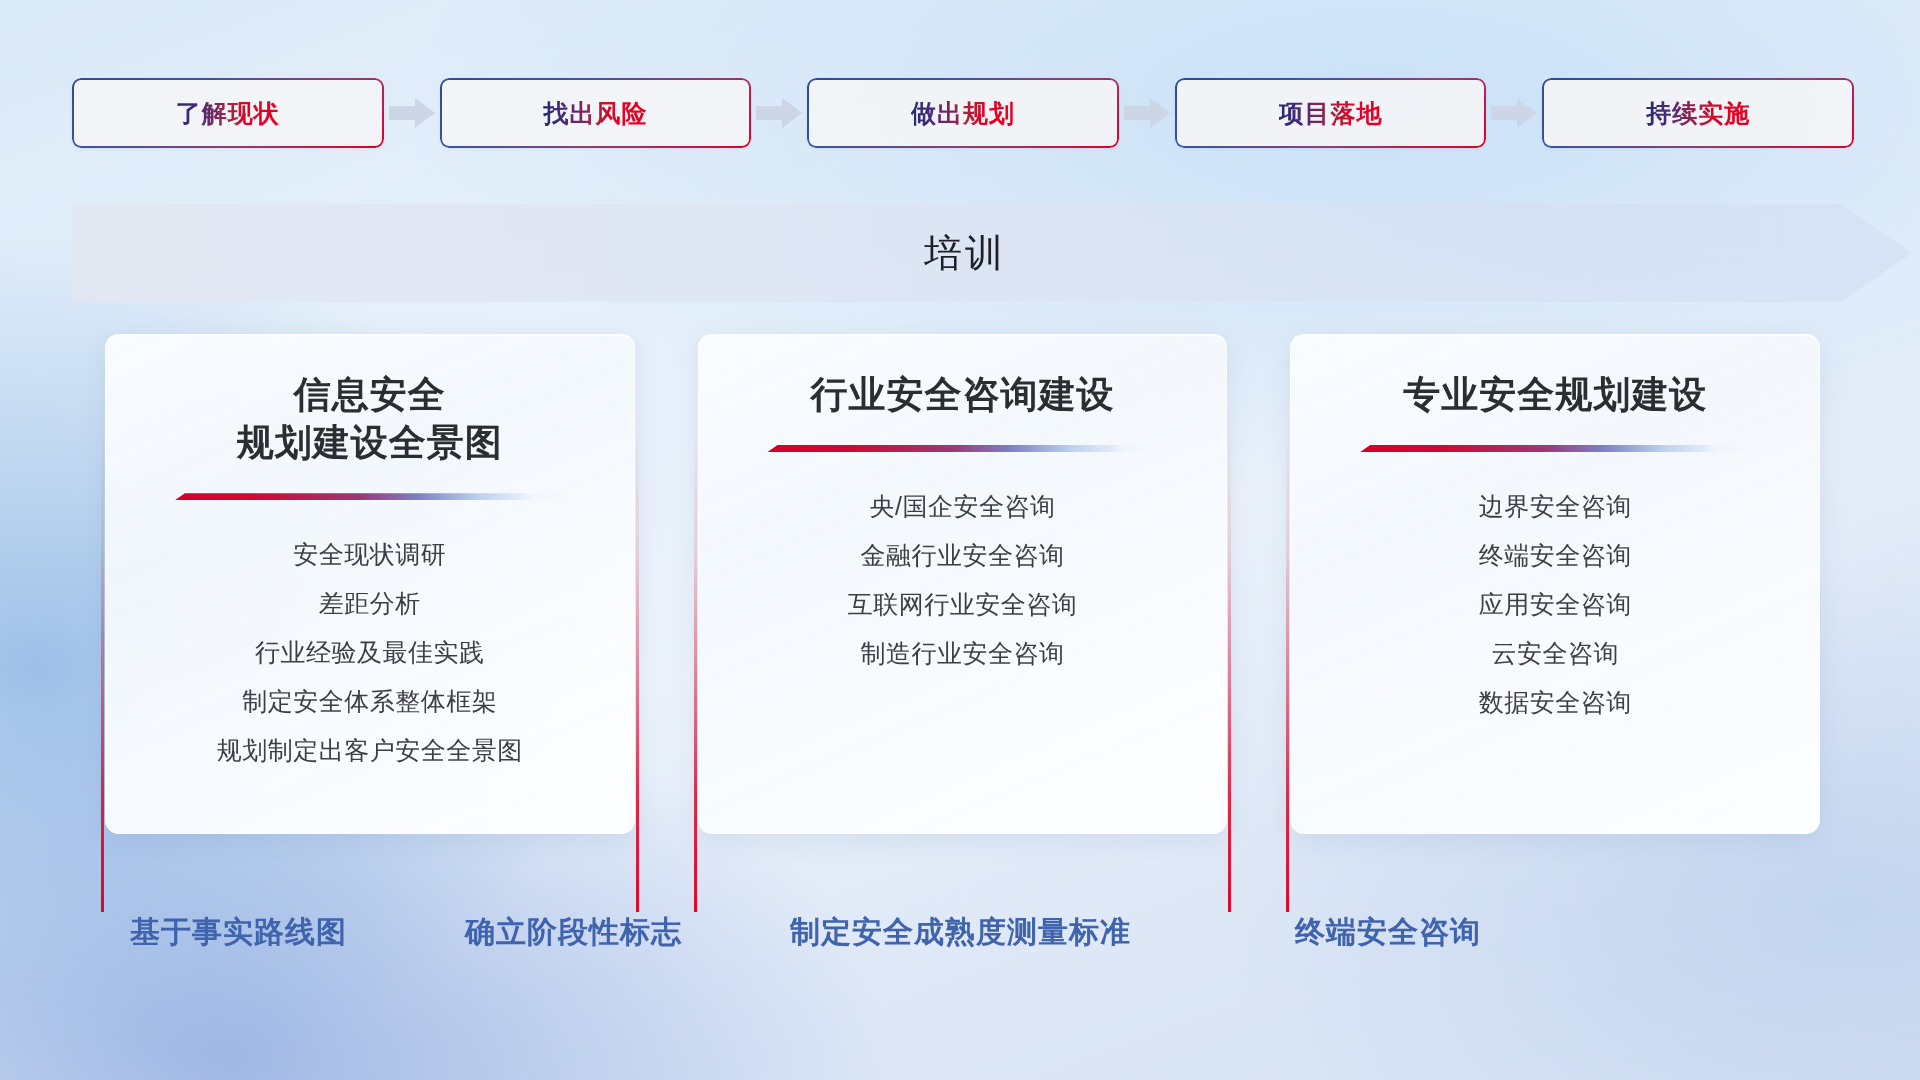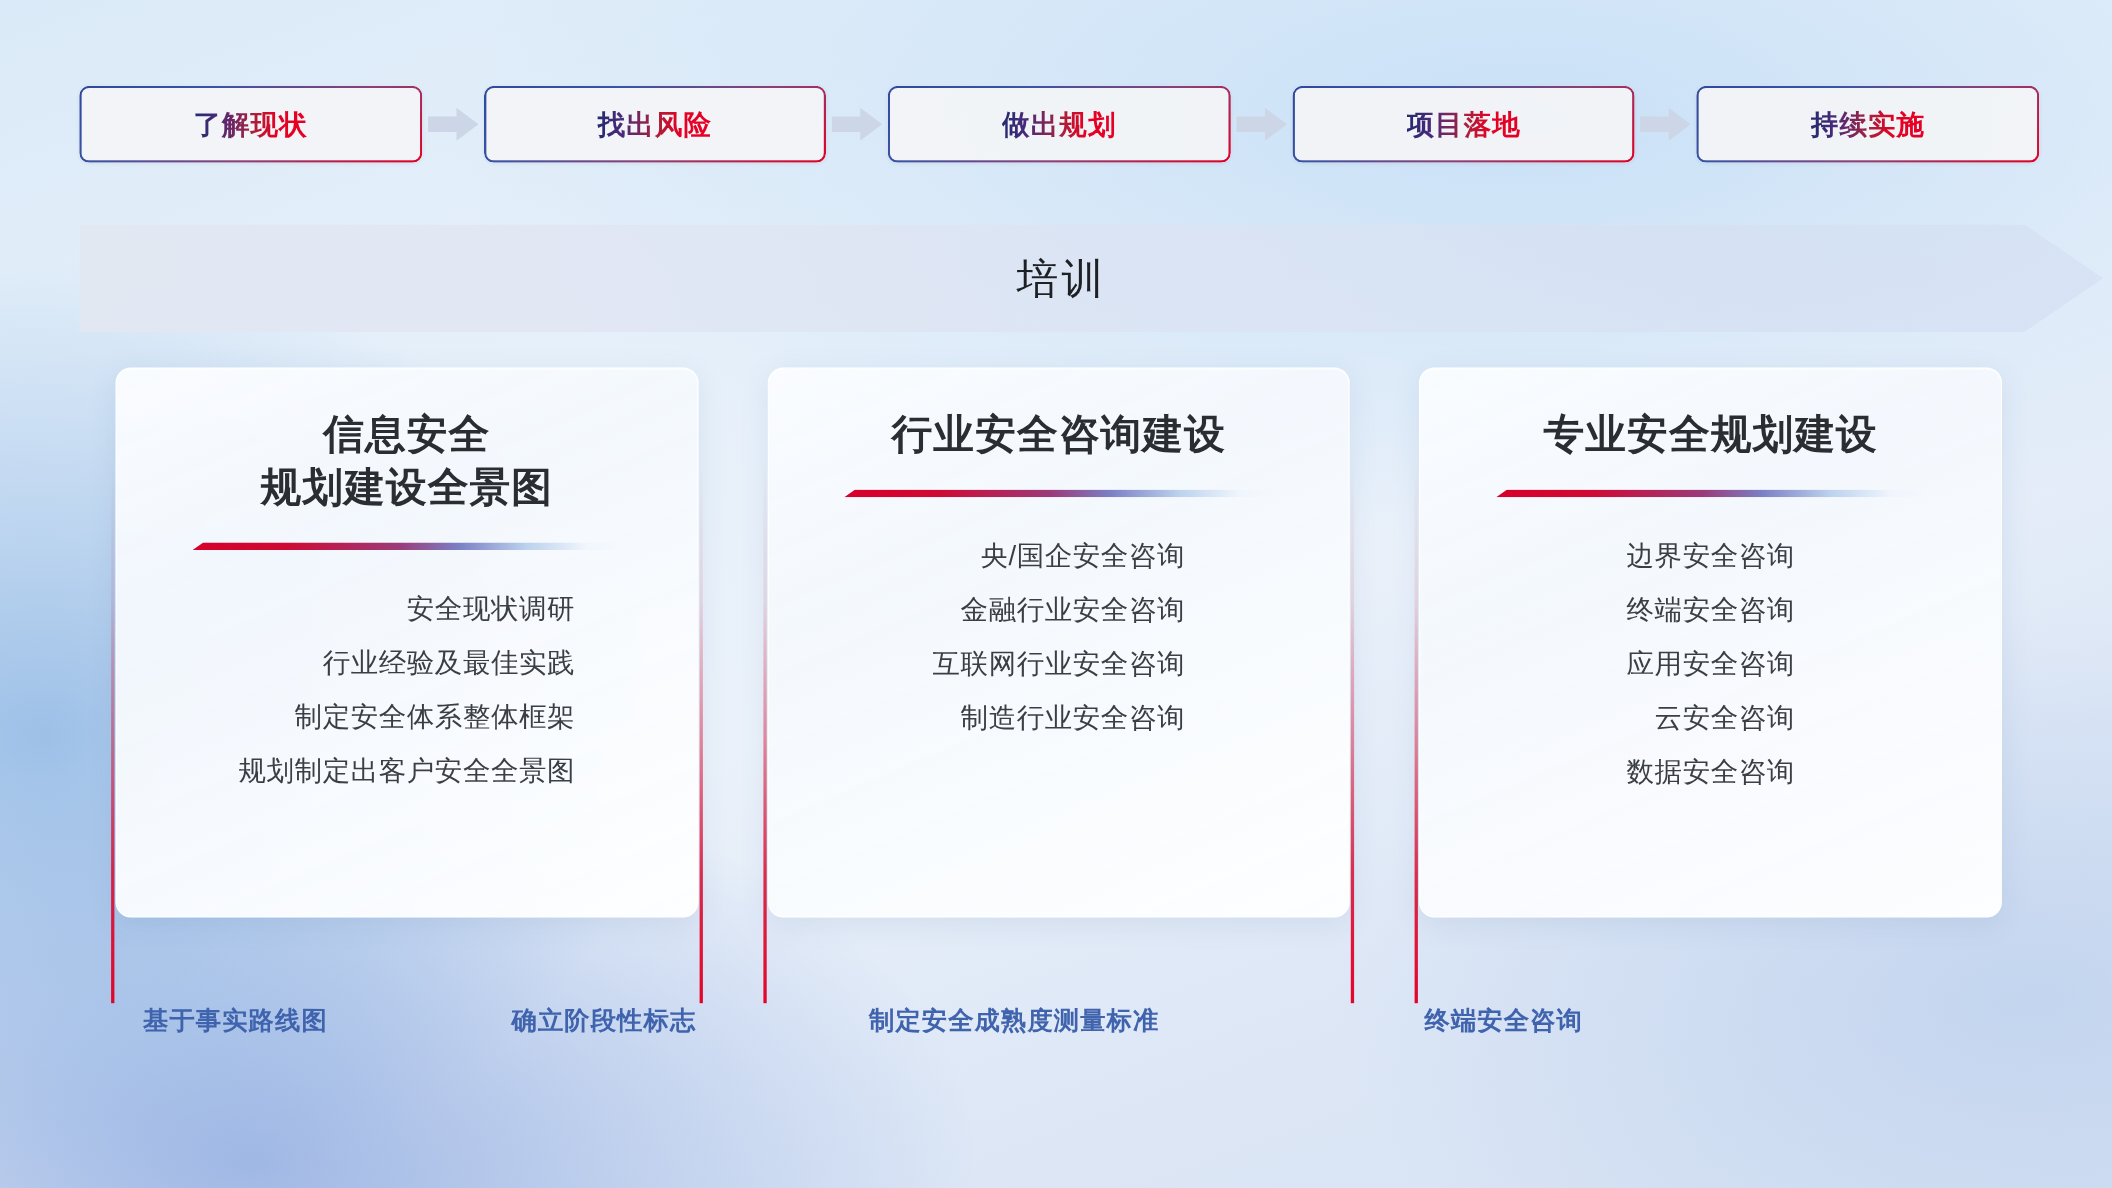--- a/index.html
+++ b/index.html
@@ -175,21 +175,21 @@
         #cf0a34 22%,
         #9b3a79 48%,
         #7b7fc4 62%,
         #bcd2ee 78%,
         rgba(225,236,250,0.25) 92%,
         rgba(225,236,250,0.0) 100%);
     clip-path: polygon(10px 0, 100% 0, 100% 100%, 0 100%);
   }
   .card-list {
     list-style: none;
-    text-align: right;
+    text-align: center;
   }
   .card-list li {
     font-size: 25px;
     color: #3b3f45;
     line-height: 1.0;
     padding: 12px 0;
     letter-spacing: 0.5px;
     white-space: nowrap;
   }
 
@@ -197,21 +197,21 @@
   #footer-labels {
     position: absolute;
     top: 912px;
     left: 0;
     right: 0;
     height: 46px;
   }
   .footer-label {
     position: absolute;
     top: 0;
-    font-size: 23px;
+    font-size: 30px;
     font-weight: 700;
     color: #3f63ad;
     letter-spacing: 1px;
     white-space: nowrap;
   }
 </style>
 </head>
 <body>
 
 <div id="page">
@@ -268,20 +268,21 @@
 
     <div class="card-wrap">
       <div class="accent-left"></div>
       <div class="accent-right"></div>
       <div class="card">
         <div class="card-title">信息安全
 规划建设全景图</div>
         <div class="card-divider"></div>
         <ul class="card-list">
           <li>安全现状调研</li>
+          <li>差距分析</li>
           <li>行业经验及最佳实践</li>
           <li>制定安全体系整体框架</li>
           <li>规划制定出客户安全全景图</li>
         </ul>
       </div>
     </div>
 
     <div class="card-wrap">
       <div class="accent-left"></div>
       <div class="accent-right"></div>

